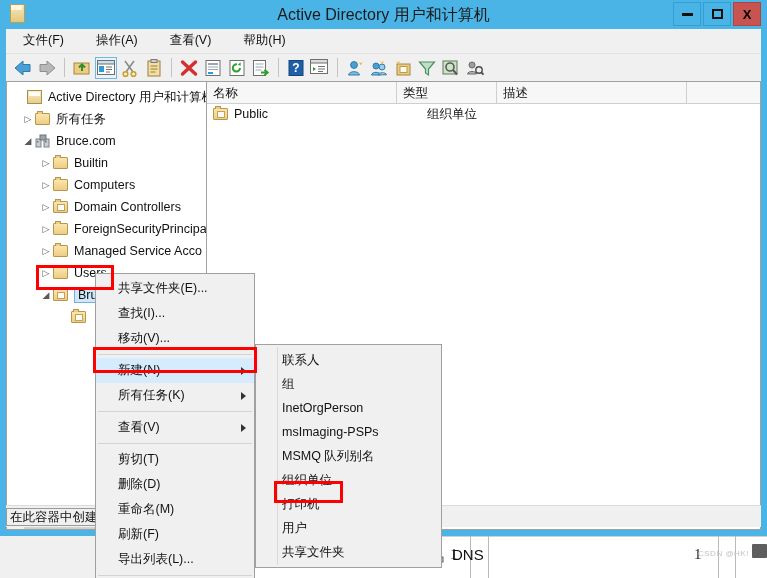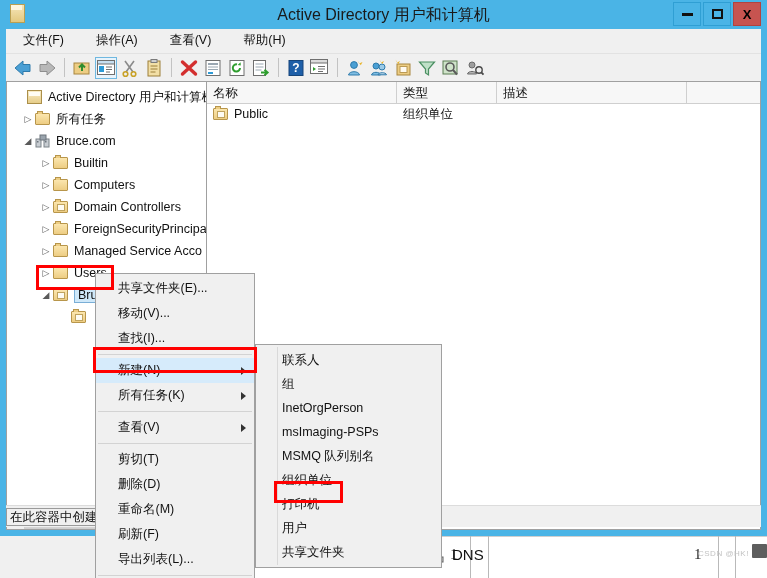--- a/index.html
+++ b/index.html
@@ -115,21 +115,21 @@
   .hscroll{
     position:absolute;left:0;bottom:0;width:100%;height:17px;background:#f0f0f0;
     border-top:1px solid #d0d0d0;display:flex;align-items:center;box-sizing:border-box;
   }
   .hs-btn{width:17px;height:16px;background:#f0f0f0;display:flex;align-items:center;justify-content:center;font-size:8px;color:#555;}
   .hs-thumb{height:15px;background:#d4d4d4;border:1px solid #d0d0d0;box-sizing:border-box;display:flex;align-items:center;justify-content:center;color:#8c8c8c;font-size:9px;letter-spacing:1px;}
 
   
   .lheader{height:21px;display:flex;background:#f7f7f7;border-bottom:1px solid #cfcfcf;}
   .lh{border-right:1px solid #cfcfcf;box-sizing:border-box;padding:3px 6px;font-size:12.5px;color:#111;white-space:nowrap;}
-  .lrow{height:20px;display:flex;align-items:center;font-size:12.5px;color:#111;}
+  .lrow{height:20px;display:flex;align-items:center;font-size:12.5px;color:#111;gap:24px;}
   .lc{box-sizing:border-box;padding:0 6px;white-space:nowrap;display:flex;align-items:center;gap:5px;}
 
   .statusbar{
     position:absolute;left:6px;top:505px;width:755px;height:22px;background:#f0f0f0;
     border-top:1px solid #dcdcdc;box-sizing:border-box;display:flex;align-items:center;
     overflow:hidden;
   }
   .statusbar .stext{
     font-size:12.5px;color:#111;padding-left:3px;white-space:nowrap;
     border:1px solid #9a9a9a;background:#f0f0f0;height:18px;line-height:17px;
@@ -484,22 +484,22 @@
       </div>
     </div>
 
     <div class="statusbar">
       <div class="stext">在此容器中创建</div>
     </div>
   </div>
 
   <div class="ctxmenu" style="left:95px;top:273px;width:160px;">
     <div class="ci">共享文件夹(E)...</div>
+    <div class="ci">查找(I)...</div>
     <div class="ci">移动(V)...</div>
-    <div class="ci">查找(I)...</div>
     <div class="sep"></div>
     <div class="ci hl">
       <span>新建(N)</span>
       <span class="caret"></span>
     </div>
     <div class="ci">
       <span>所有任务(K)</span>
       <span class="caret"></span>
     </div>
     <div class="sep"></div>

